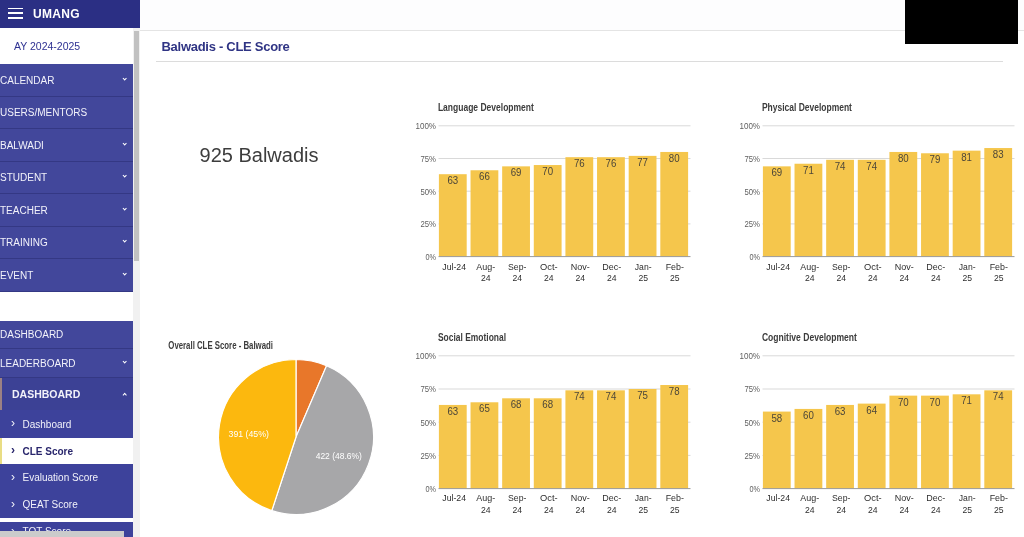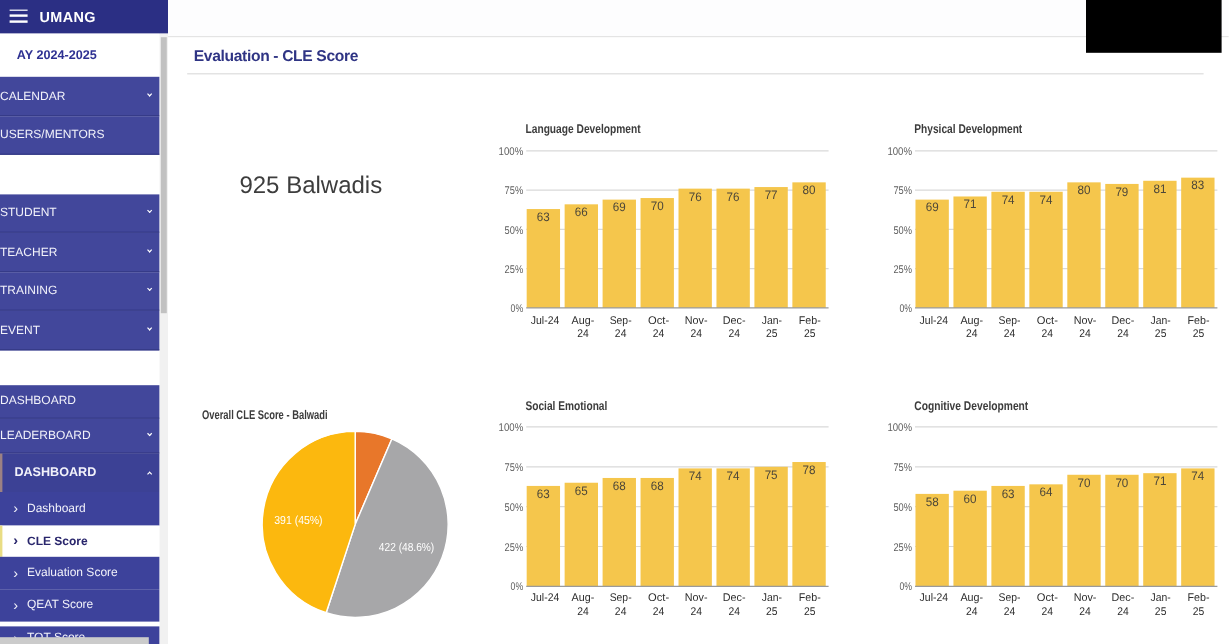--- a/index.html
+++ b/index.html
@@ -10,21 +10,21 @@
 .navbar { position:absolute; left:140px; top:0; width:884px; height:31px;
   background:#fdfdfe; border-bottom:1px solid #e4e4e4; }
 .blackbox { position:absolute; left:905px; top:0; width:113px; height:44px; background:#000; }
 
 aside { position:absolute; left:0; top:0; width:140px; height:537px; background:#fff; }
 .shead { position:absolute; left:0; top:0; width:140px; height:28px; background:#2b2f84; color:#fff; }
 .burger { position:absolute; left:8px; top:7.5px; width:14.5px; height:11px; }
 .burger div { height:1.9px; background:#fff; margin-bottom:2.9px; }
 .brand { position:absolute; left:33px; top:7px; font-size:12px; font-weight:bold; color:#fff; letter-spacing:0.3px; }
 .ay { position:absolute; left:0; top:28px; width:133px; height:36px; background:#fff;
-  color:#2e3192; font-weight:bold; font-size:10.5px; line-height:36px; padding-left:14px; }
+  color:#2e3192; font-weight:normal; font-size:10.5px; line-height:36px; padding-left:14px; }
 .mi { position:absolute; left:0; width:133px; background:#42479b; color:#f2f2fa;
   font-size:10px; display:flex; align-items:center;
   border-bottom:1px solid #343884; }
 .mi.dash { background:#3c4195; font-weight:bold; border-bottom:none;
   border-left:2.5px solid #9c8183; padding-left:10px; font-size:10.5px; }
 .chev { position:absolute; right:6.5px; width:3.4px; height:3.4px;
   border-right:1.7px solid #fff; border-bottom:1.7px solid #fff;
   top:50%; margin-top:-3.2px; transform:rotate(45deg); }
 .chev.up { transform:rotate(225deg); margin-top:-1.5px; }
 .si { position:absolute; left:0; width:133px; background:#3d429b; color:#f2f2fa;
@@ -54,38 +54,39 @@
       <div class="burger">
           <div></div>
           <div></div>
           <div></div>
         </div>
       <div class="brand">UMANG</div>
     </div>
     <div class="ay">AY 2024-2025</div>
 <div class="mi" style="top:64px;height:33px">CALENDAR<span class="chev"></span></div>
 <div class="mi" style="top:97px;height:32px">USERS/MENTORS</div>
+<div class="mi" style="top:129px;height:33px">BALWADI<span class="chev"></span></div>
 <div class="mi" style="top:162px;height:32px">STUDENT<span class="chev"></span></div>
 <div class="mi" style="top:194px;height:33px">TEACHER<span class="chev"></span></div>
 <div class="mi" style="top:227px;height:32px">TRAINING<span class="chev"></span></div>
 <div class="mi" style="top:259px;height:33px">EVENT<span class="chev"></span></div>
 <div class="mi" style="top:321px;height:28px">DASHBOARD</div>
 <div class="mi" style="top:349px;height:29px">LEADERBOARD<span class="chev"></span></div>
 <div class="mi dash" style="top:378px;height:32px">DASHBOARD<span class="chev up"></span></div>
 <div class="si" style="top:410px;height:28px"><span class="arr">›</span>Dashboard</div>
 <div class="si active" style="top:438px;height:26px"><span class="arr">›</span>CLE Score</div>
 <div class="si" style="top:464px;height:27px"><span class="arr">›</span>Evaluation Score</div>
 <div class="si" style="top:491px;height:27px"><span class="arr">›</span>QEAT Score</div>
 <div class="si" style="top:522px;height:19px"><span class="arr">›</span>TOT Score</div>
     <div class="vsb">
         <div class="vthumb"></div>
       </div>
     <div class="hsb"></div>
   </aside>
-  <h1>Evaluation - CLE Score</h1>
+  <h1>Balwadis - CLE Score</h1>
   <div class="rule"></div>
   <div class="stat1">925 Balwadis</div>
 <svg style="position:absolute;left:408px;top:95px" width="310" height="195" viewBox="0 0 310 195">
 <text x="29.9" y="15.5" font-family="Liberation Sans, sans-serif" font-size="10.5" font-weight="bold" fill="#3c3c3c" textLength="96.0" lengthAdjust="spacingAndGlyphs">Language Development</text>
 <line x1="30.5" y1="30.8" x2="282.5" y2="30.8" stroke="#d9d9d9" stroke-width="1"></line>
 <line x1="30.5" y1="63.5" x2="282.5" y2="63.5" stroke="#d9d9d9" stroke-width="1"></line>
 <line x1="30.5" y1="96.2" x2="282.5" y2="96.2" stroke="#d9d9d9" stroke-width="1"></line>
 <line x1="30.5" y1="128.9" x2="282.5" y2="128.9" stroke="#d9d9d9" stroke-width="1"></line>
 <rect x="30.90" y="79.20" width="27.8" height="82.40" fill="#f5c64c"></rect>
 <text x="44.8" y="89.1" font-family="Liberation Sans, sans-serif" font-size="10.3" fill="#4c4639" text-anchor="middle" textLength="10.8" lengthAdjust="spacingAndGlyphs">63</text>

